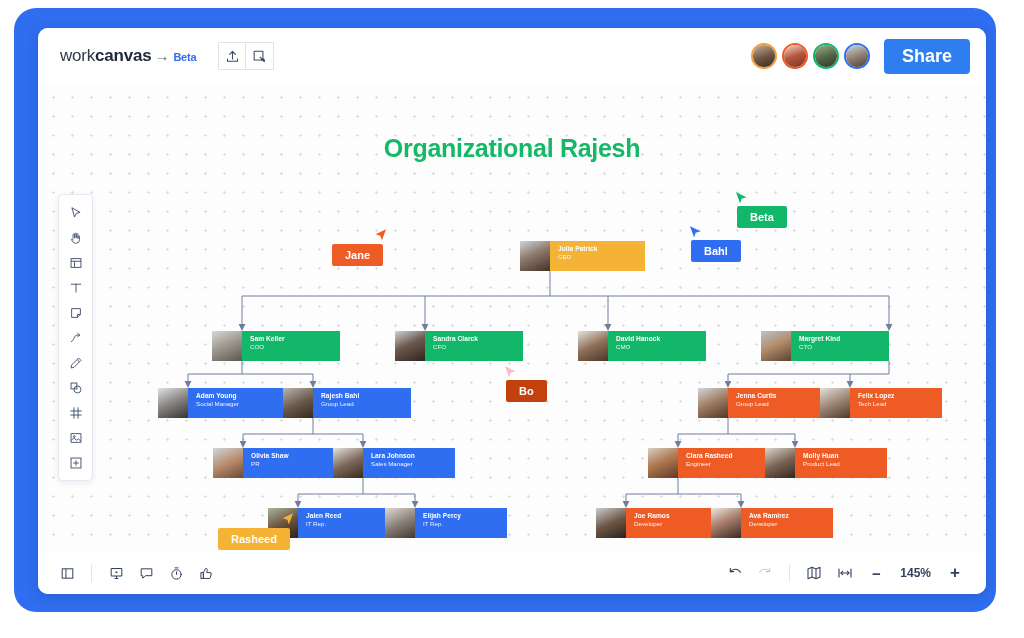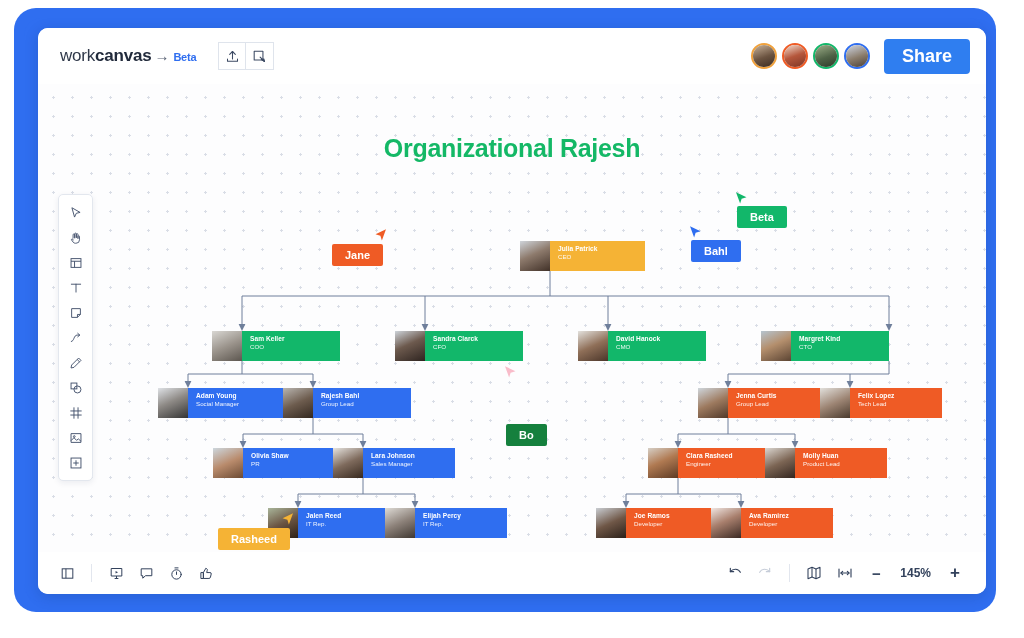--- a/index.html
+++ b/index.html
@@ -426,21 +426,21 @@
       <div id="cursors-layer">
           <div class="cursor-label" style="left: 294px; top: 160px;"><span class="tag" style="background: rgb(239, 91, 37);">Jane</span><div class="ptr" style="right: -6px; top: -17px;"><svg width="18" height="18" viewBox="0 0 24 24" style="transform:none">
                 <path d="M20 3 L6 9.5 L12.5 11.5 L14.5 18 Z" fill="#ef5b25"></path>
               </svg></div></div>
           <div class="cursor-label" style="left: 699px; top: 122px;"><span class="tag" style="background: rgb(18, 183, 106);">Beta</span><div class="ptr" style="left: -4px; top: -16px;"><svg width="18" height="18" viewBox="0 0 24 24" style="transform:scale(-1,1)">
                 <path d="M20 3 L6 9.5 L12.5 11.5 L14.5 18 Z" fill="#12b76a"></path>
               </svg></div></div>
           <div class="cursor-label" style="left: 653px; top: 156px;"><span class="tag" style="background: rgb(47, 110, 240);">Bahl</span><div class="ptr" style="left: -4px; top: -16px;"><svg width="18" height="18" viewBox="0 0 24 24" style="transform:scale(-1,1)">
                 <path d="M20 3 L6 9.5 L12.5 11.5 L14.5 18 Z" fill="#2f6ef0"></path>
               </svg></div></div>
-          <div class="cursor-label" style="left: 468px; top: 296px;"><span class="tag" style="background: #15803d; color: rgb(255, 255, 255); margin-top: 44px;">Bo</span><div class="ptr" style="left: -4px; top: -16px;"><svg width="18" height="18" viewBox="0 0 24 24" style="transform:scale(-1,1)">
+          <div class="cursor-label" style="left: 468px; top: 296px;"><span class="tag" style="background: #c2410c; color: rgb(255, 255, 255);">Bo</span><div class="ptr" style="left: -4px; top: -16px;"><svg width="18" height="18" viewBox="0 0 24 24" style="transform:scale(-1,1)">
                 <path d="M20 3 L6 9.5 L12.5 11.5 L14.5 18 Z" fill="#f9bcca"></path>
               </svg></div></div>
           <div class="cursor-label" style="left: 180px; top: 444px;"><span class="tag" style="background: rgb(245, 179, 53);">Rasheed</span><div class="ptr" style="right: -6px; top: -17px;"><svg width="18" height="18" viewBox="0 0 24 24" style="transform:none">
                 <path d="M20 3 L6 9.5 L12.5 11.5 L14.5 18 Z" fill="#f5b335"></path>
               </svg></div></div>
         </div>
 
       <div class="toolbar">
         <div class="tool">
           <svg width="14" height="14" viewBox="0 0 24 24" fill="none" stroke="#42506b" stroke-width="1.6" stroke-linejoin="round">

